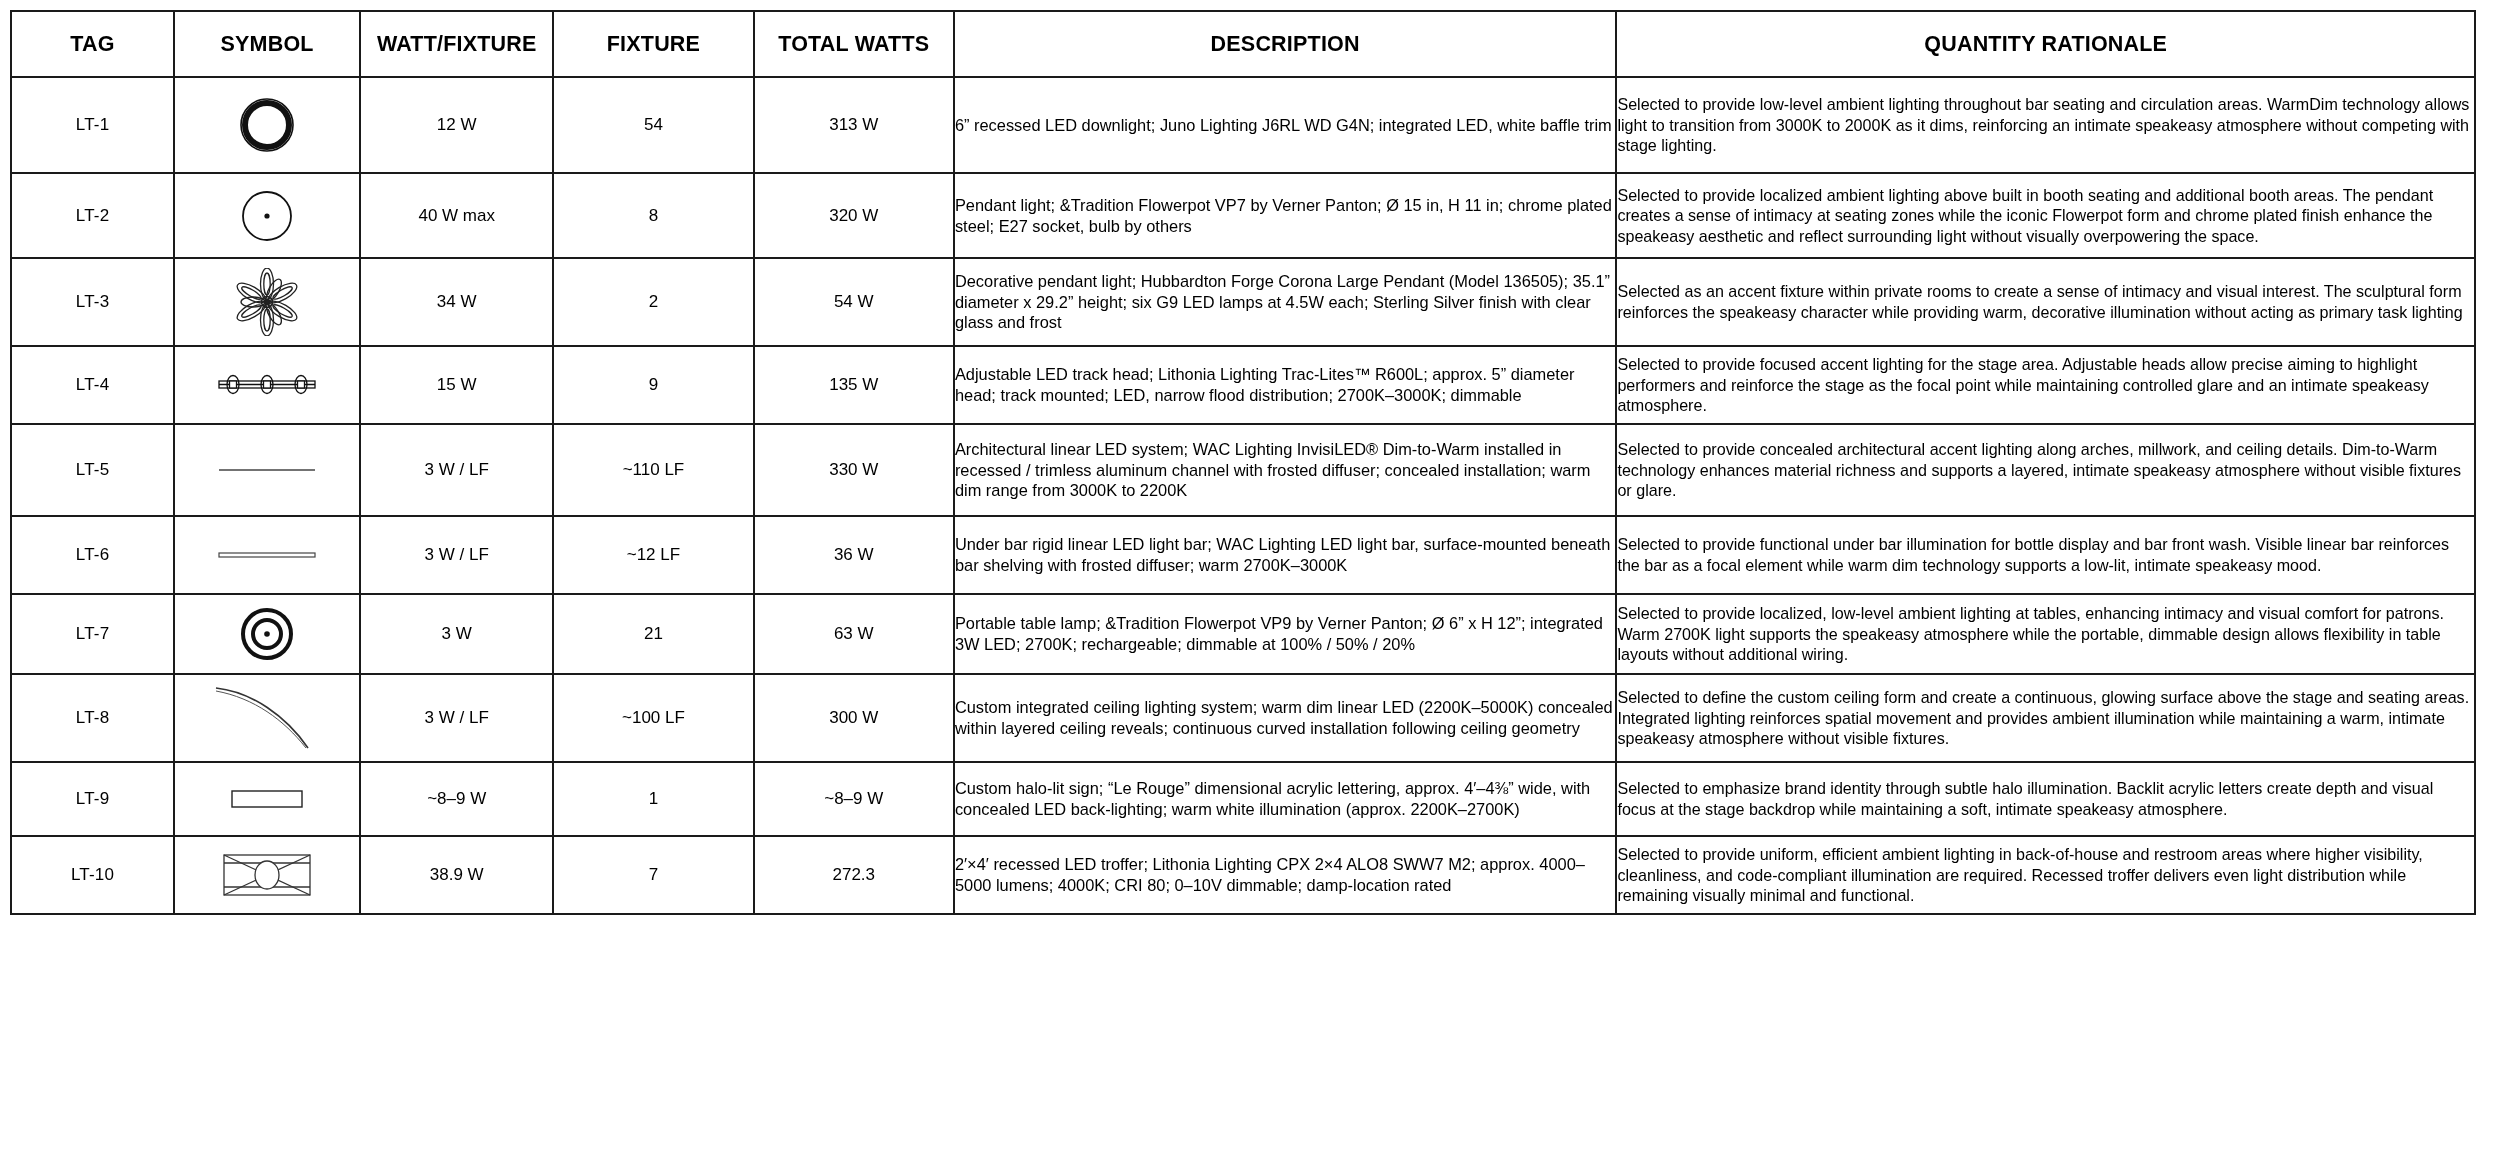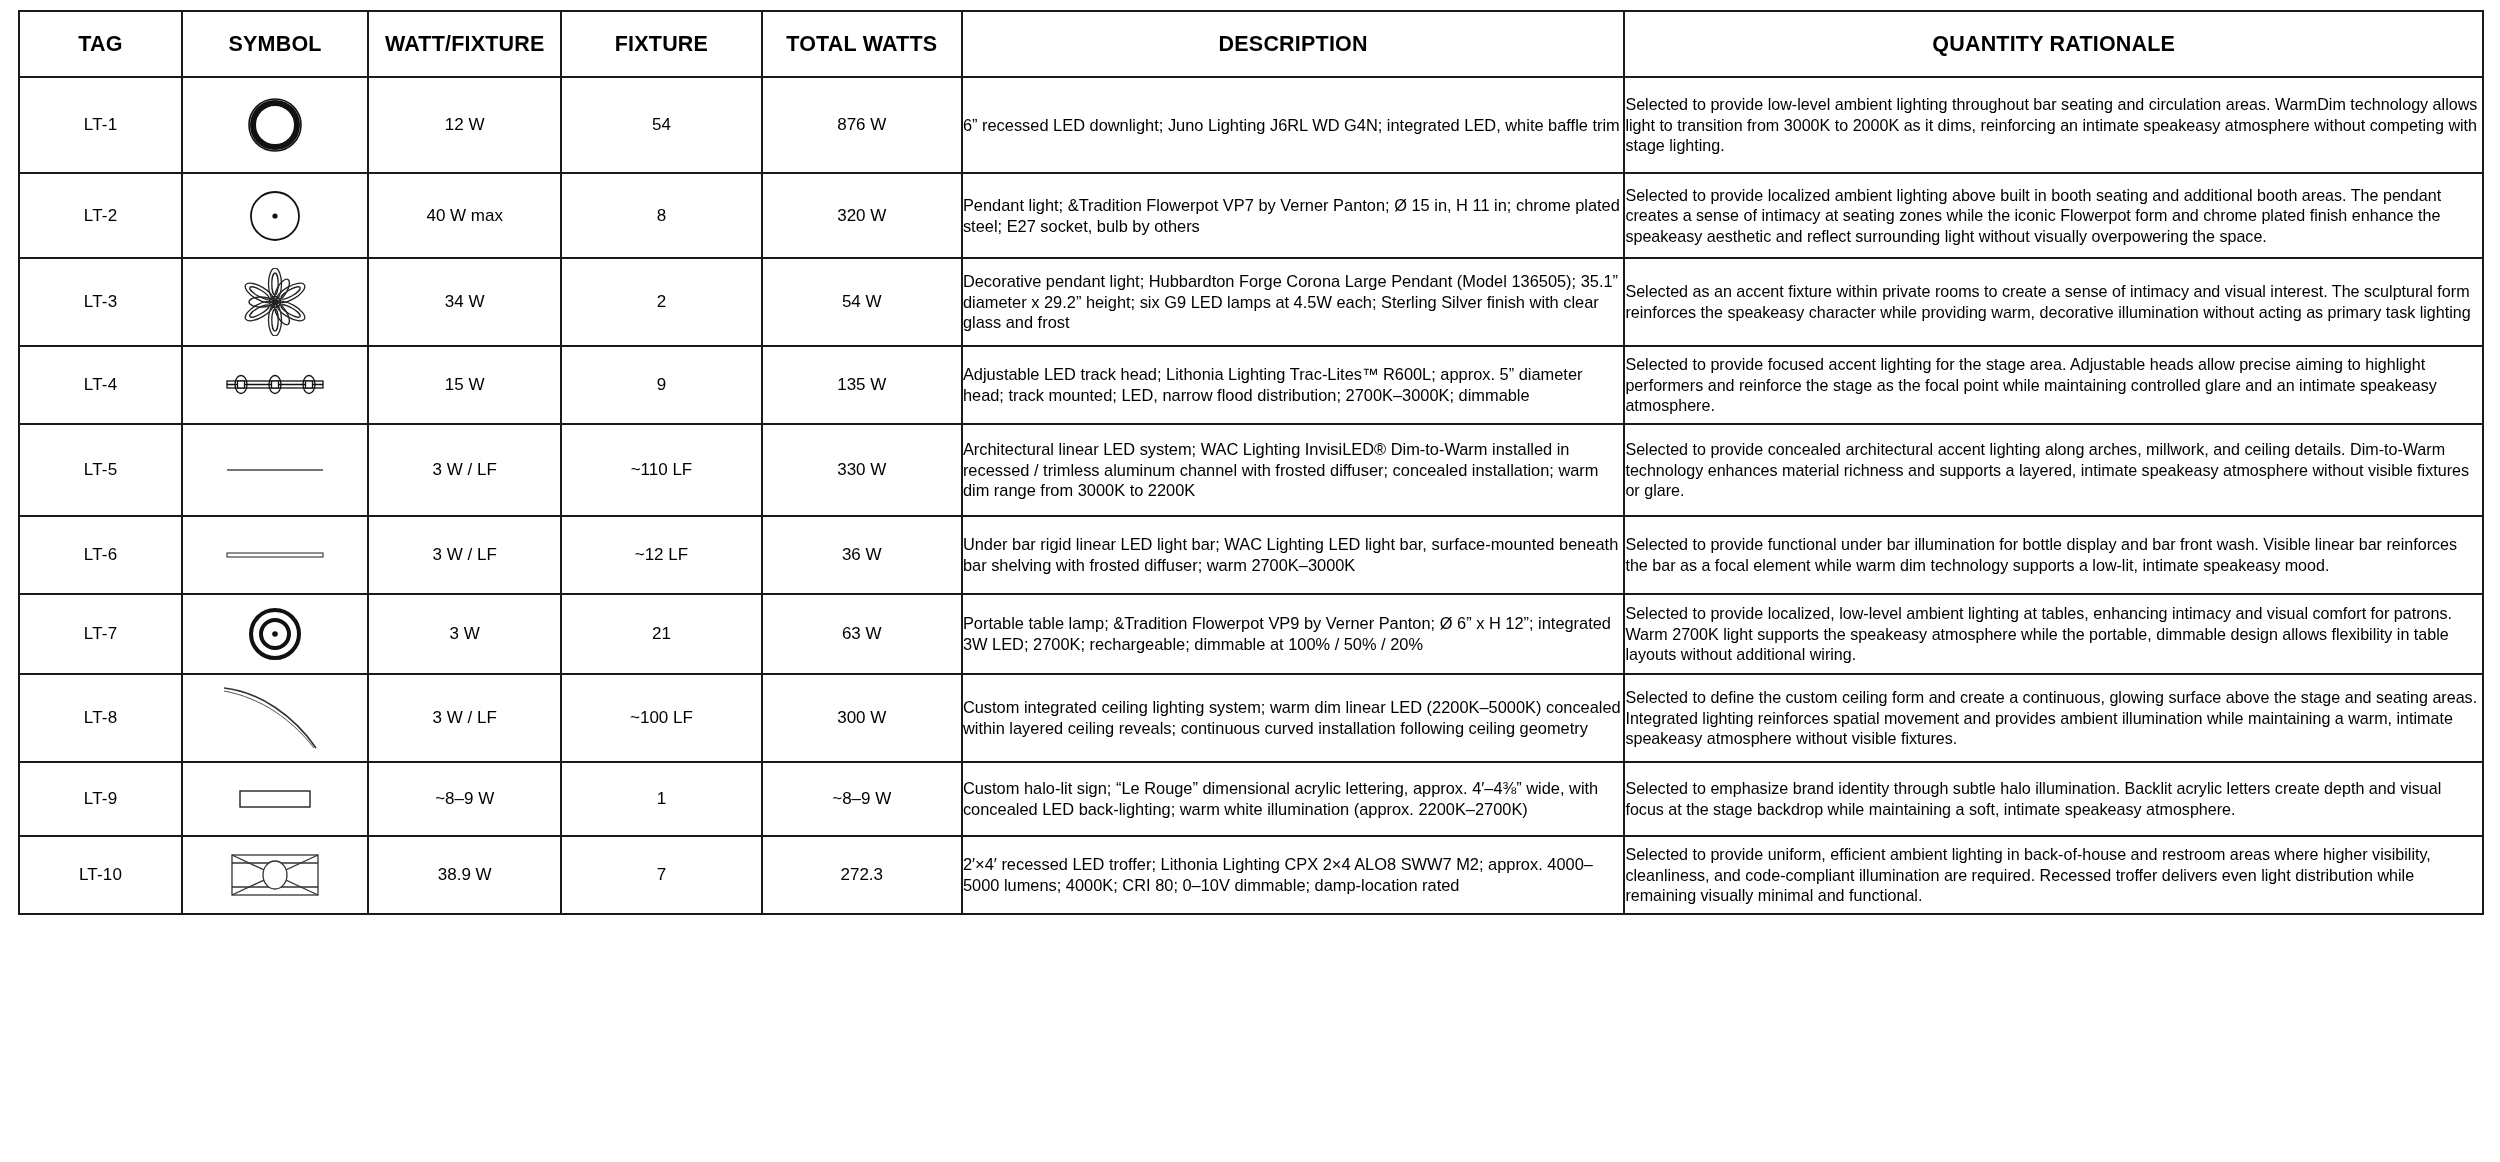--- a/index.html
+++ b/index.html
@@ -12,21 +12,21 @@
     width: 2500px;
     height: 1162px;
     font-family: "Liberation Sans", sans-serif;
     color: #000000;
     overflow: hidden;
   }
   #sheet {
     position: relative;
     width: 2500px;
     height: 1162px;
-    padding: 10px 16px 12px 18px;
+    padding: 10px 16px 12px 10px;
   }
   table.schedule {
     width: 2466px;
     border-collapse: collapse;
     table-layout: fixed;
     border: 2.5px solid #1a1a1a;
   }
   table.schedule td,
   table.schedule th {
     border: 2px solid #1a1a1a;
@@ -139,21 +139,21 @@
         <td class="symbol">
           <span class="sym">
             <svg width="58" height="58" viewBox="0 0 58 58">
               <circle cx="29" cy="29" r="22" fill="none" stroke="#111" stroke-width="6"></circle>
               <circle cx="29" cy="29" r="26" fill="none" stroke="#111" stroke-width="1.6"></circle>
             </svg>
           </span>
         </td>
         <td class="num">12 W</td>
         <td class="num">54</td>
-        <td class="num">876 W</td>
+        <td class="num">313 W</td>
         <td class="desc">6” recessed LED downlight; Juno Lighting J6RL WD G4N; integrated LED, white baffle trim</td>
         <td class="rationale">Selected to provide low-level ambient lighting throughout bar seating and circulation areas. WarmDim technology allows light to transition from 3000K to 2000K as it dims, reinforcing an intimate speakeasy atmosphere without competing with stage lighting.</td>
       </tr>
 
       <tr class="r2">
         <td class="tag">LT-2</td>
         <td class="symbol">
           <span class="sym">
             <svg width="58" height="58" viewBox="0 0 58 58">
               <circle cx="29" cy="29" r="24" fill="none" stroke="#111" stroke-width="1.8"></circle>

